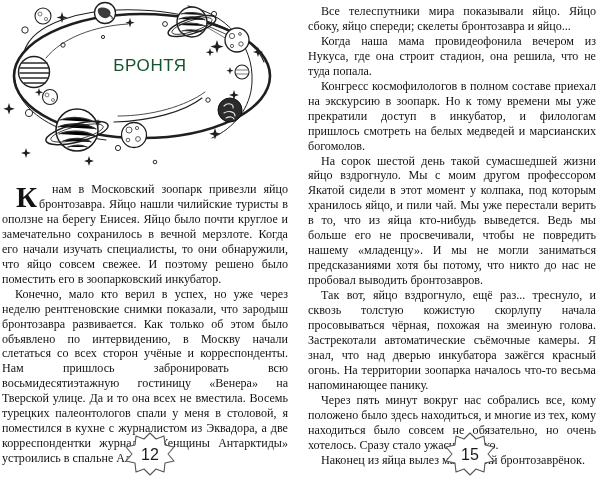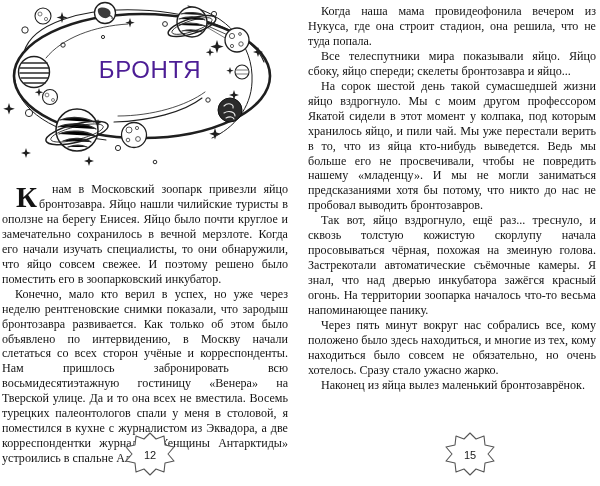--- a/index.html
+++ b/index.html
@@ -49,23 +49,23 @@
     width: 296px;
     height: 182px;
   }
   .chapter-title {
     position: absolute;
     left: 0;
     right: 0;
     top: 56px;
     text-align: center;
     font-family: "Liberation Sans", "DejaVu Sans", sans-serif;
-    font-size: 24px;
+    font-size: 17px;
     letter-spacing: 0.6px;
-    color: #4c1d95;
+    color: #14532d;
     font-weight: 400;
     pointer-events: none;
   }
 
   
   .bodytext {
     font-size: 12.1px;
     line-height: 14.95px;
     text-align: justify;
     text-justify: inter-word;
@@ -120,21 +120,21 @@
     width: 54px;
     height: 48px;
   }
   .folio-num {
     position: absolute;
     inset: 0;
     display: flex;
     align-items: center;
     justify-content: center;
     font-family: "Liberation Sans", "DejaVu Sans", sans-serif;
-    font-size: 11px;
+    font-size: 16px;
     color: #1a1a1a;
     padding-top: 1px;
   }
 </style>
 </head>
 <body>
 
 <div class="spread">
 
   <div class="page page-left">
@@ -295,22 +295,23 @@
         <svg viewBox="0 0 54 48" xmlns="http://www.w3.org/2000/svg" aria-hidden="true">
           <path d="M27 3 L33 9 L41 6 L42 15 L51 17 L45 24 L51 31 L42 33 L41 42 L33 39 L27 45 L21 39 L13 42 L12 33 L3 31 L9 24 L3 17 L12 15 L13 6 L21 9 Z" fill="#ffffff" stroke="#555555" stroke-width="1.1" stroke-linejoin="round"></path>
         </svg>
         <div class="folio-num">12</div>
       </div>
     </div>
   </div>
 
   <div class="page page-right">
     <div class="bodytext rt-top">
+      <p>Все телеспутники мира показывали яйцо. Яйцо сбоку, яйцо спереди; скелеты бронтозавра и яйцо...</p>
       <p>Когда наша мама провидеофонила вечером из Нукуса, где она строит стадион, она решила, что не туда попала.</p>
-      <p>Все телеспутники мира показывали яйцо. Яйцо сбоку, яйцо спереди; скелеты бронтозавра и яйцо...</p>
+      <p>Конгресс космофилологов в полном составе приехал на экскурсию в зоопарк. Но к тому времени мы уже прекратили доступ в инкубатор, и филологам пришлось смотреть на белых медведей и марсианских богомолов.</p>
       <p>На сорок шестой день такой сумасшедшей жизни яйцо вздрогнуло. Мы с моим другом профессором Якатой сидели в этот момент у колпака, под которым хранилось яйцо, и пили чай. Мы уже перестали верить в то, что из яйца кто-нибудь выведется. Ведь мы больше его не просвечивали, чтобы не повредить нашему «младенцу». И мы не могли заниматься предсказаниями хотя бы потому, что никто до нас не пробовал выводить бронтозавров.</p>
       <p>Так вот, яйцо вздрогнуло, ещё раз... треснуло, и сквозь толстую кожистую скорлупу начала просовываться чёрная, похожая на змеиную голова. Застрекотали автоматические съёмочные камеры. Я знал, что над дверью инкубатора зажёгся красный огонь. На территории зоопарка началось что-то весьма напоминающее панику.</p>
       <p>Через пять минут вокруг нас собрались все, кому положено было здесь находиться, и многие из тех, кому находиться было совсем не обязательно, но очень хотелось. Сразу стало ужасно жарко.</p>
       <p>Наконец из яйца вылез маленький бронтозаврёнок.</p>
     </div>
 
     <div class="folio">
       <div class="folio-badge">
         <svg viewBox="0 0 54 48" xmlns="http://www.w3.org/2000/svg" aria-hidden="true">
           <path d="M27 3 L33 9 L41 6 L42 15 L51 17 L45 24 L51 31 L42 33 L41 42 L33 39 L27 45 L21 39 L13 42 L12 33 L3 31 L9 24 L3 17 L12 15 L13 6 L21 9 Z" fill="#ffffff" stroke="#555555" stroke-width="1.1" stroke-linejoin="round"></path>

